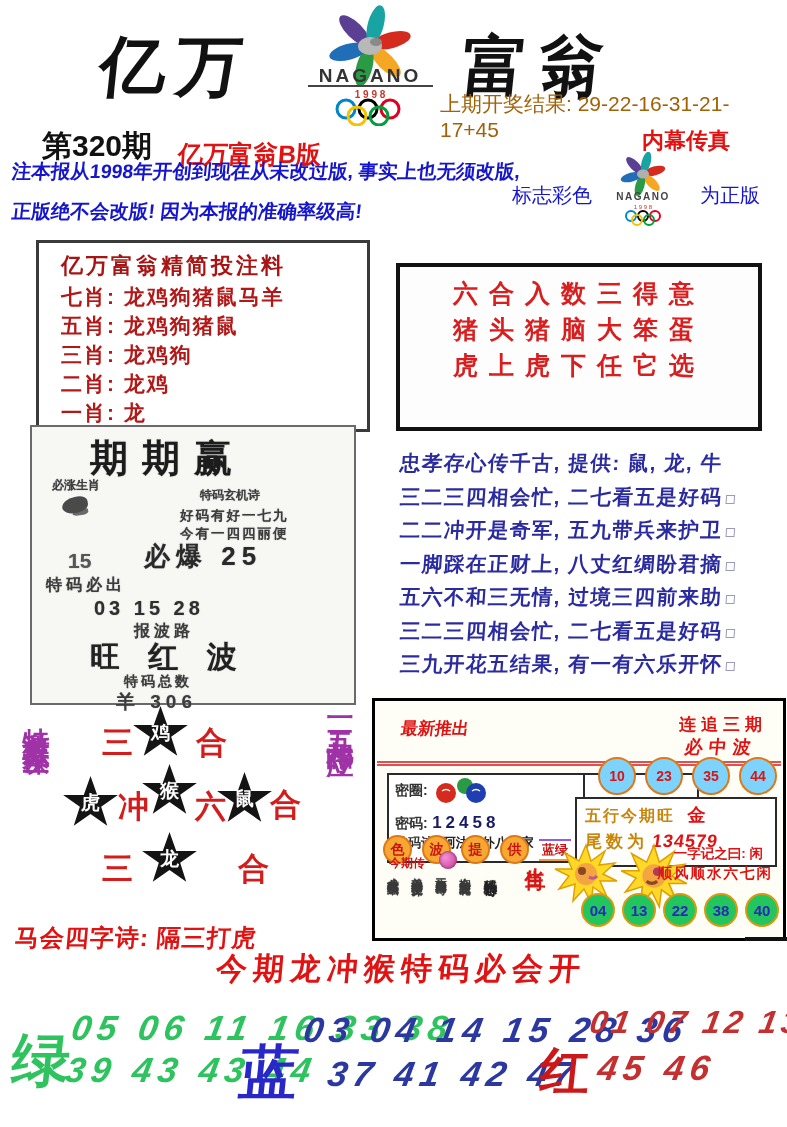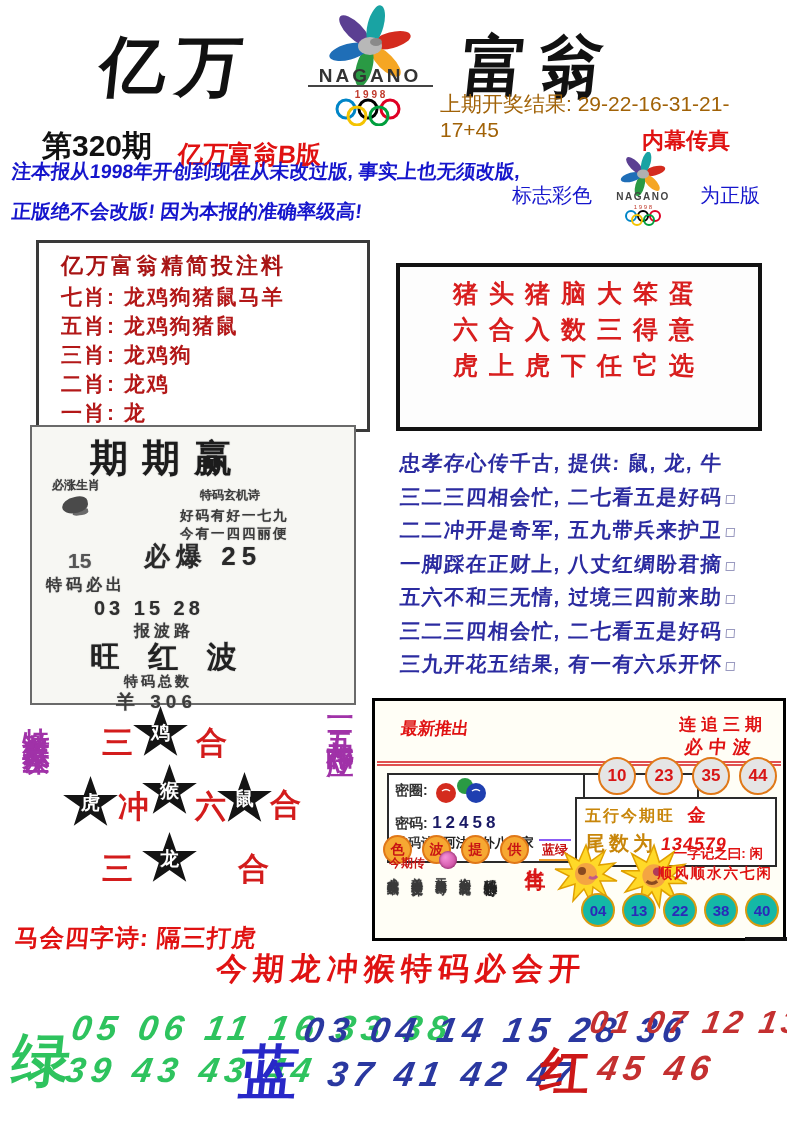--- a/index.html
+++ b/index.html
@@ -42,22 +42,22 @@
   .star-op{color:#d31c1c;font-weight:900;font-size:31px;}
   .four-poem{color:#e01212;font-weight:900;font-size:24px;transform:skewX(-5deg);letter-spacing:1px;}
   
   .promo-box{left:372px;top:698px;width:408px;height:237px;border:3px solid #000;background:#fffef6;}
   .promo-red{color:#e01212;font-weight:900;}
   .promo-divider{position:absolute;left:2px;right:2px;top:60px;height:2px;background:#e05050;
                  box-shadow:0 3px 0 #e05050;}
   .sub-box{position:absolute;border:2px solid #2a2a2a;background:#fff;}
   .num-circle{display:inline-flex;align-items:center;justify-content:center;border-radius:50%;
               font-weight:900;}
-  .circle-orange{width:34px;height:34px;background:#e5e5e5;border:2px solid #e07818;color:#d81616;font-size:17px;}
-  .circle-yellow{width:30px;height:30px;background:#14b8a6;border:2px solid #d89a10;color:#2a2ab8;font-size:15px;}
+  .circle-orange{width:34px;height:34px;background:#7dd3fc;border:2px solid #e07818;color:#d81616;font-size:14px;}
+  .circle-yellow{width:30px;height:30px;background:#22c55e;border:2px solid #d89a10;color:#2a2ab8;font-size:15px;}
   .char-circle{width:25px;height:25px;background:#f6a832;border:2px solid #e07818;border-radius:50%;
                display:inline-flex;align-items:center;justify-content:center;color:#c81414;
                font-weight:900;font-size:14px;}
   .vcol{writing-mode:vertical-rl;color:#3a3a3a;font-size:11.5px;font-weight:bold;letter-spacing:1px;
         text-shadow:0 0 1px #999;}
   .gold{color:#c8860a;font-weight:900;}
   
   .headline{color:#e01212;font-weight:900;font-size:31px;letter-spacing:6px;transform:skewX(-5deg);}
   .big-color-char{font-weight:900;font-size:58px;transform:skewX(-6deg);}
   .hand-num{font-style:italic;font-weight:bold;font-size:35px;letter-spacing:6px;transform:skewX(-10deg);
@@ -159,22 +159,22 @@
       <span>龙鸡</span>
     </div>
     <div class="abs bet-row" style="left:22px;top:156px;">
       <span>一肖:</span>
       <span>龙</span>
     </div>
   </div>
 
   <div class="abs poem-box">
     <div style="padding-top:8px;">
+      <div class="poem-line">六合入数三得意</div>
       <div class="poem-line">猪头猪脑大笨蛋</div>
-      <div class="poem-line">六合入数三得意</div>
       <div class="poem-line">虎上虎下任它选</div>
     </div>
   </div>
 
   <div class="abs scan-box">
     <div class="abs scan-title blur" style="left:58px;top:6px;">期期赢</div>
     <div class="abs blur" style="left:20px;top:50px;font-size:12px;font-weight:bold;">必涨生肖</div>
 
     <div class="abs" style="left:30px;top:70px;width:26px;height:16px;background:#4a4a4a;border-radius:60% 40% 50% 50%;
          transform:rotate(-10deg);box-shadow:4px 8px 0 -5px #6a6a6a;"></div>
@@ -284,21 +284,21 @@
       <span class="num-circle circle-orange">35</span>
       <span class="num-circle circle-orange">44</span>
     </div>
 
     <div class="sub-box" style="right:6px;top:96px;width:182px;height:58px;padding:4px 8px;">
       <div>
         <span class="gold" style="font-size:16px;letter-spacing:2px;">五行今期旺</span>
         <span class="promo-red" style="font-size:18px;margin-left:8px;">金</span>
       </div>
       <div style="margin-top:3px;">
-        <span class="gold" style="font-size:20px;letter-spacing:4px;text-align:right;">尾数为</span>
+        <span class="gold" style="font-size:17px;letter-spacing:4px;text-align:right;">尾数为</span>
         <span class="promo-red" style="font-size:18px;letter-spacing:1px;transform:skewX(-8deg);display:inline-block;">134579</span>
       </div>
     </div>
 
     <div class="abs" style="left:8px;top:134px;display:flex;gap:10px;align-items:center;">
       <span class="char-circle">色</span>
       <span class="char-circle">波</span>
       <span class="char-circle">提</span>
       <span class="char-circle">供</span>
       <span style="color:#c81414;font-weight:900;font-size:13px;border-top:2px solid #8b5cf6;border-bottom:2px solid #f0a030;padding:0 3px;">蓝绿</span>

